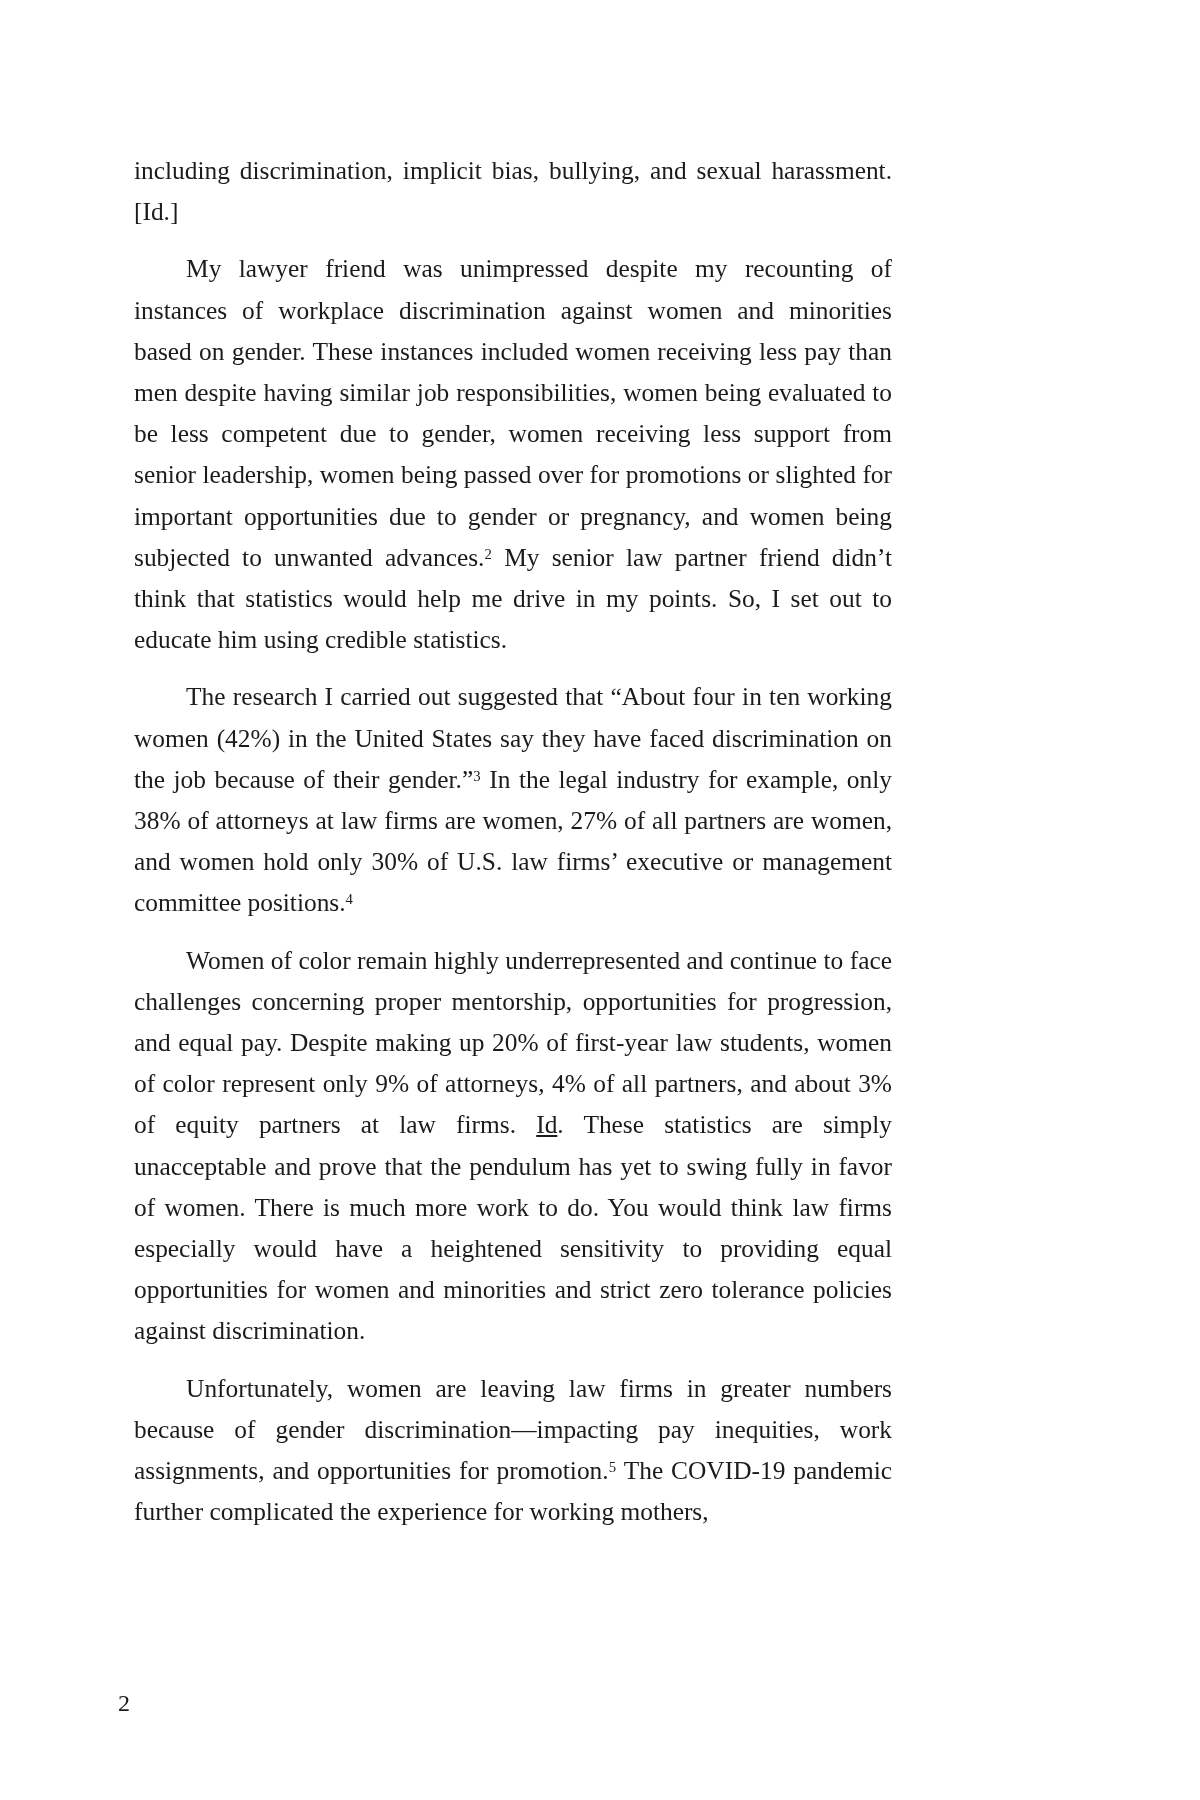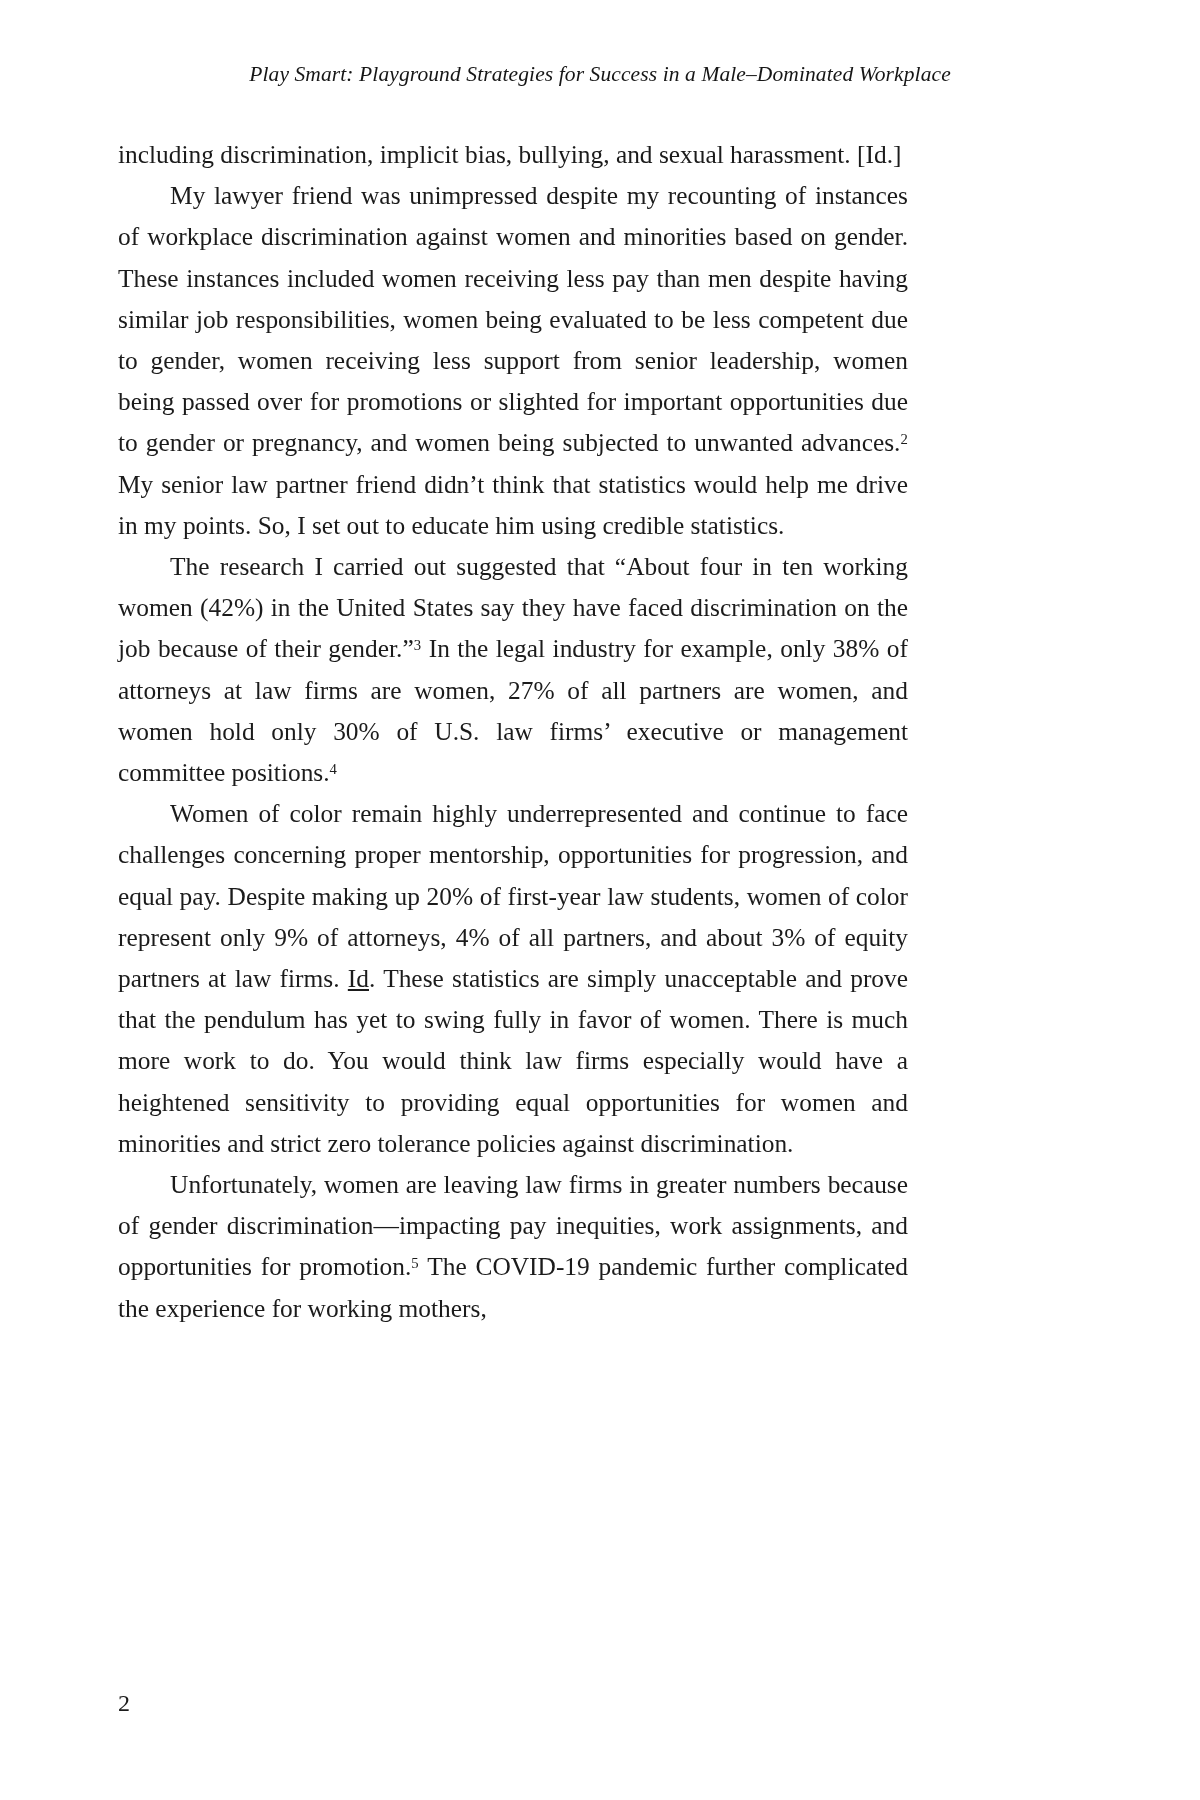--- a/index.html
+++ b/index.html
@@ -34,21 +34,21 @@
 
   
   .textblock {
     position: absolute;
     left: 118px;
     top: 134px;
     width: 790px;
   }
 
   .para {
-    margin: 0;
+    margin: 16px;
     text-align: justify;
     text-justify: inter-word;
     font-size: 25.4px;
     line-height: 41.2px;
     color: #1b1b1b;
     hyphens: manual;
     font-family: Liberation Serif, serif;
     -webkit-hyphens: manual;
   }
   .para + .para {
@@ -78,21 +78,20 @@
     top: 1690px;
     font-size: 24px;
     color: #1b1b1b;
   }
 </style>
 </head>
 <body>
 
 <div class="page">
 
-  <div class="running-head">Play Smart: Playground Strategies for Success in a Male–Dominated Workplace</div>
 
   <div class="textblock">
       <p class="para cont">including discrimination, implicit bias, bullying, and sexual harassment. [Id.]</p>
       <p class="para">My lawyer friend was unimpressed despite my recounting of instances of workplace discrimination against women and minorities based on gender. These instances included women receiving less pay than men despite having similar job responsibilities, women being evaluated to be less competent due to gender, women receiving less support from senior leadership, women being passed over for promotions or slighted for important opportunities due to gender or pregnancy, and women being subjected to unwanted advances.<sup class="fn">2</sup> My senior law partner friend didn’t think that statistics would help me drive in my points. So, I set out to educate him using credible statistics.</p>
       <p class="para">The research I carried out suggested that “About four in ten working women (42%) in the United States say they have faced discrimination on the job because of their gender.”<sup class="fn">3</sup> In the legal industry for example, only 38% of attorneys at law firms are women, 27% of all partners are women, and women hold only 30% of U.S. law firms’ executive or management committee positions.<sup class="fn">4</sup></p>
       <p class="para">Women of color remain highly underrepresented and continue to face challenges concerning proper mentorship, opportunities for progression, and equal pay. Despite making up 20% of first-year law students, women of color represent only 9% of attorneys, 4% of all partners, and about 3% of equity partners at law firms. <span class="uline">Id</span>. These statistics are simply unacceptable and prove that the pendulum has yet to swing fully in favor of women. There is much more work to do. You would think law firms especially would have a heightened sensitivity to providing equal opportunities for women and minorities and strict zero tolerance policies against discrimination.</p>
       <p class="para">Unfortunately, women are leaving law firms in greater numbers because of gender discrimination—impacting pay inequities, work assignments, and opportunities for promotion.<sup class="fn">5</sup> The COVID-19 pandemic further complicated the experience for working mothers,</p>
     </div>
 
   <div class="folio">2</div>

